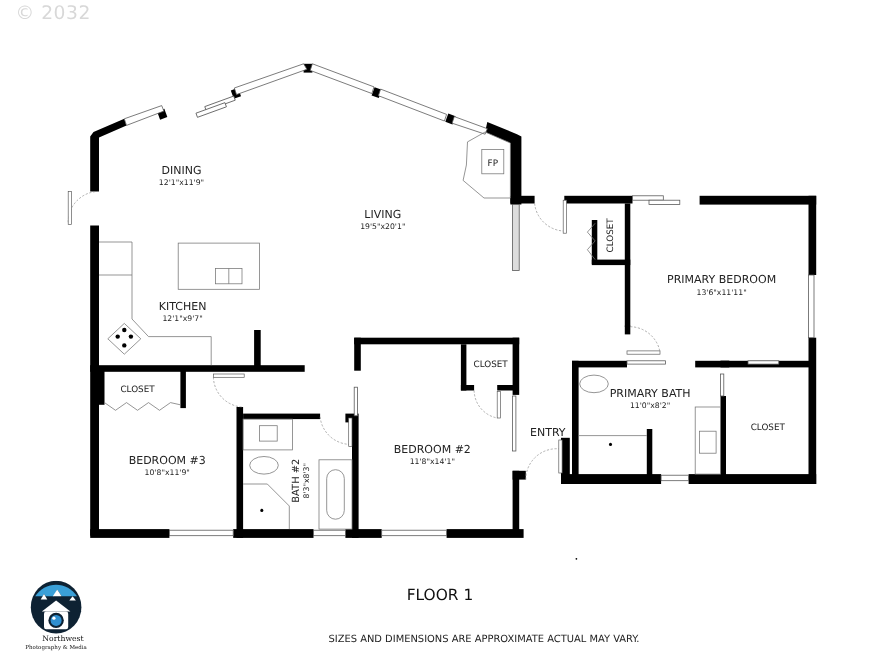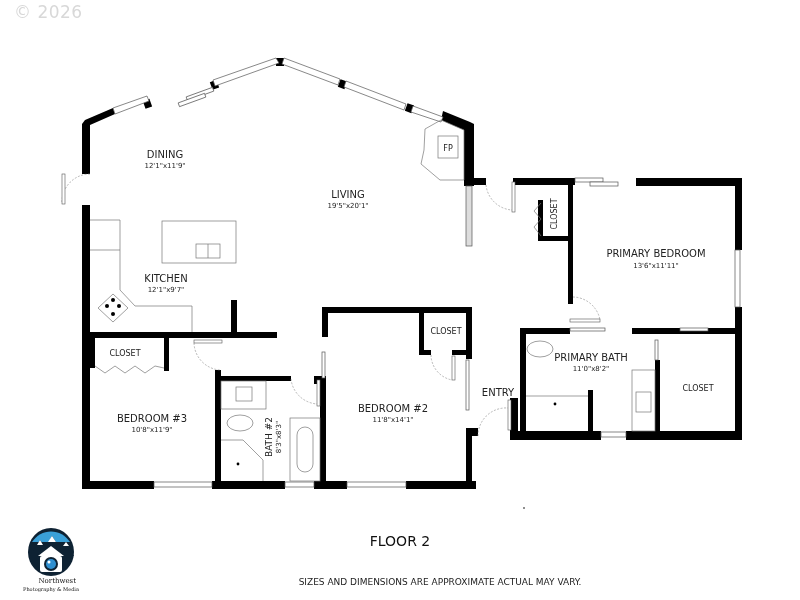--- a/index.html
+++ b/index.html
@@ -10,21 +10,21 @@
   .room-dim { font-family: "DejaVu Sans", sans-serif; font-size: 7px; fill: #222; }
   .floor-title { position: absolute; left: 0; width: 800px; top: 533px; text-align: center; font-size: 14px; color: #111; }
   .disclaimer { position: absolute; left: 0; width: 800px; top: 577px; text-align: center; font-size: 9px; color: #222; padding-left: 40px; }
   .logo { position: absolute; left: 20px; top: 528px; width: 60px; height: 70px; }
   .logo-name { position: absolute; left: 6px; width: 50px; top: 50px; text-align: right; font-family: "DejaVu Serif", serif; font-size: 7px; color: #111; line-height: 7px; }
   .logo-sub { position: absolute; left: 0px; width: 62px; top: 58px; text-align: center; font-family: "DejaVu Serif", serif; font-size: 5px; color: #111; }
 </style>
 </head>
 <body>
 
-<div class="copyright">© 2026</div>
+<div class="copyright">© 2032</div>
 
 <svg class="plan" width="800" height="520" viewBox="0 0 800 520" xmlns="http://www.w3.org/2000/svg">
 
   <g fill="#000" stroke="none">
 
     <polygon points="82,124 85,120 113,108 115,114 90,125 90,174 82,174"></polygon>
 
     <rect x="82" y="205" width="8" height="282"></rect>
 
     <rect x="144" y="100" width="7" height="8" transform="rotate(-20 147 104)"></rect>
@@ -217,14 +217,14 @@
     <polygon points="31,18 18,28 44,28" fill="#fff"></polygon>
     <rect x="20" y="28" width="22" height="16" fill="#fff" rx="2"></rect>
     <circle cx="31" cy="36" r="7" fill="#0e2233"></circle>
     <circle cx="31" cy="36" r="5" fill="#2f8fd0"></circle>
     <circle cx="29" cy="34" r="1.5" fill="#fff"></circle>
   </svg>
   <div class="logo-name">Northwest</div>
   <div class="logo-sub">Photography &amp; Media</div>
 </div>
 
-<div class="floor-title">FLOOR 2</div>
+<div class="floor-title">FLOOR 1</div>
 <div class="disclaimer">SIZES AND DIMENSIONS ARE APPROXIMATE ACTUAL MAY VARY.</div>
 
 </body></html>

